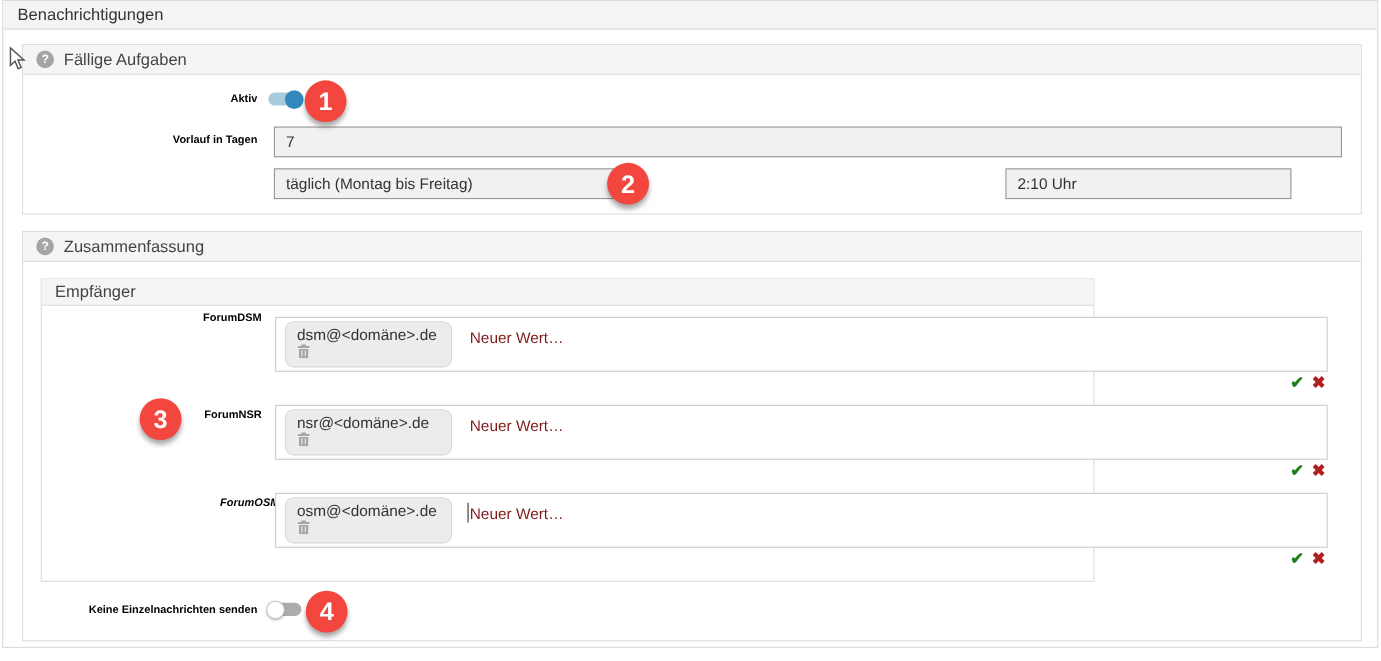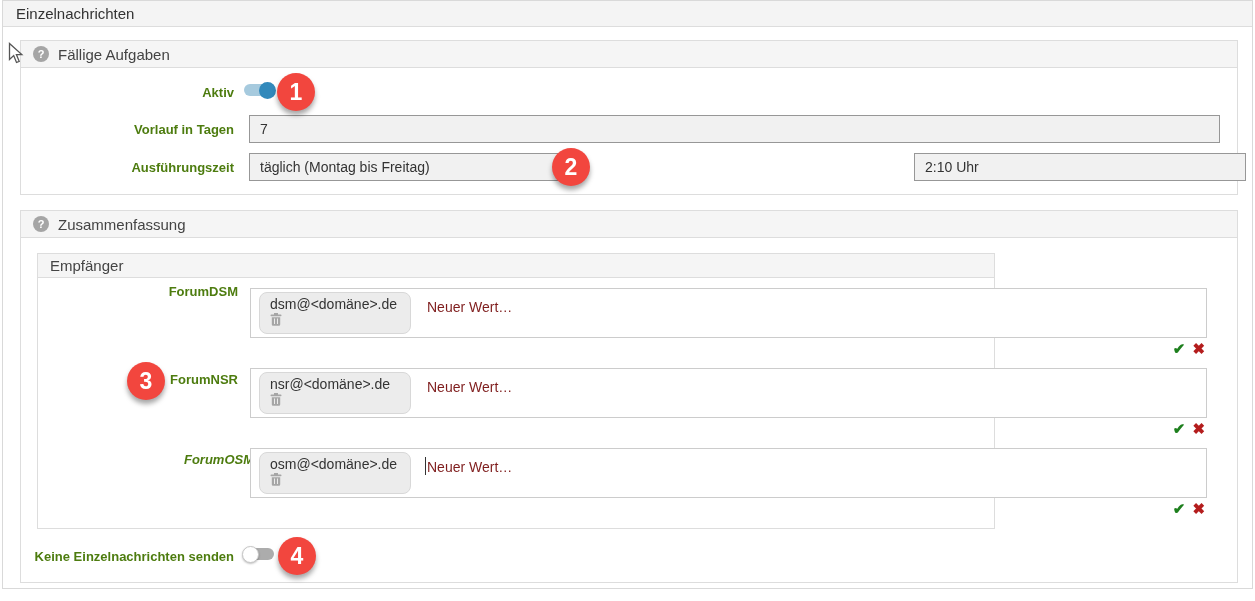--- a/index.html
+++ b/index.html
@@ -12,21 +12,21 @@
                  font-size:15px; color:#333; }
   .panel { position:absolute; border:1px solid #ddd; background:#fff; }
   .panel-header { height:27px; background:#f5f5f5; border-bottom:1px solid #ddd;
                   display:flex; align-items:center; gap:9px; padding-left:12px;
                   font-size:15px; color:#444; }
   #panel-due { left:17px; top:39px; width:1218px; height:155px; }
   #panel-summary { left:17px; top:209px; width:1218px; height:373px; }
   .help-icon { width:16px; height:16px; border-radius:50%; background:#a5a5a5;
                color:#fff; font-size:11px; font-weight:bold; display:flex;
                align-items:center; justify-content:center; flex:0 0 auto; }
-  .lbl { position:absolute; font-size:13px; font-weight:bold; color:#4d7c0f;
+  .lbl { position:absolute; font-size:10px; font-weight:bold; color:#000000;
          text-align:right; }
   .ginput { position:absolute; background:#f1f1f1; border:1px solid #979797;
             height:28px; font-size:14px; color:#333; display:flex;
             align-items:center; padding-left:10px; }
   
   .toggle { position:absolute; width:30px; height:12px; border-radius:6px; }
   .toggle .knob { position:absolute; width:17px; height:17px; border-radius:50%;
                   top:-2.5px; }
   .toggle.on { background:#a6cade; }
   .toggle.on .knob { right:-2px; background:#3289bb; }
@@ -59,45 +59,44 @@
                  font-weight:bold; line-height:18px; }
   .check { color:#1d7f1d; margin-right:7px; cursor:default; }
   .cross { color:#b41d1d; cursor:default; }
   .cursor-svg { position:absolute; left:5px; top:41px; z-index:9; }
 </style>
 </head>
 <body>
 
 <div class="frame">
 
-  <div class="page-header">Einzelnachrichten</div>
+  <div class="page-header">Benachrichtigungen</div>
 
   <svg class="cursor-svg" width="17" height="23" viewBox="0 0 17 23">
     <path d="M1.5 1.5 L1.5 17.5 L5.7 13.6 L8.5 20.5 L11.2 19.3 L8.4 12.6 L13.8 12.6 Z" fill="#fff" stroke="#555" stroke-width="1.3"></path>
   </svg>
 
   <div class="panel" id="panel-due">
     <div class="panel-header">
       <span class="help-icon">?</span>
       <span>Fällige Aufgaben</span>
     </div>
 
     <div class="lbl" style="left:0; top:44px; width:213px;">Aktiv</div>
     <div class="toggle on" style="left:223px; top:43px;">
       <div class="knob"></div>
     </div>
     <div class="badge" style="left:256px; top:32px;">1</div>
 
     <div class="lbl" style="left:0; top:81px; width:213px;">Vorlauf in Tagen</div>
     <div class="ginput" style="left:228px; top:74px; width:971px;">7</div>
 
-    <div class="lbl" style="left:0; top:119px; width:213px;">Ausführungszeit</div>
     <div class="ginput" style="left:228px; top:112px; width:331px;">täglich (Montag bis Freitag)</div>
     <div class="badge" style="left:531px; top:107px;">2</div>
-    <div class="ginput" style="left:893px; top:112px; width:332px;">2:10 Uhr</div>
+    <div class="ginput" style="left:893px; top:112px; width:260px;">2:10 Uhr</div>
   </div>
 
   <div class="panel" id="panel-summary">
     <div class="panel-header">
       <span class="help-icon">?</span>
       <span>Zusammenfassung</span>
     </div>
 
     <div class="fieldset">
       <div class="fieldset-header">Empfänger</div>

